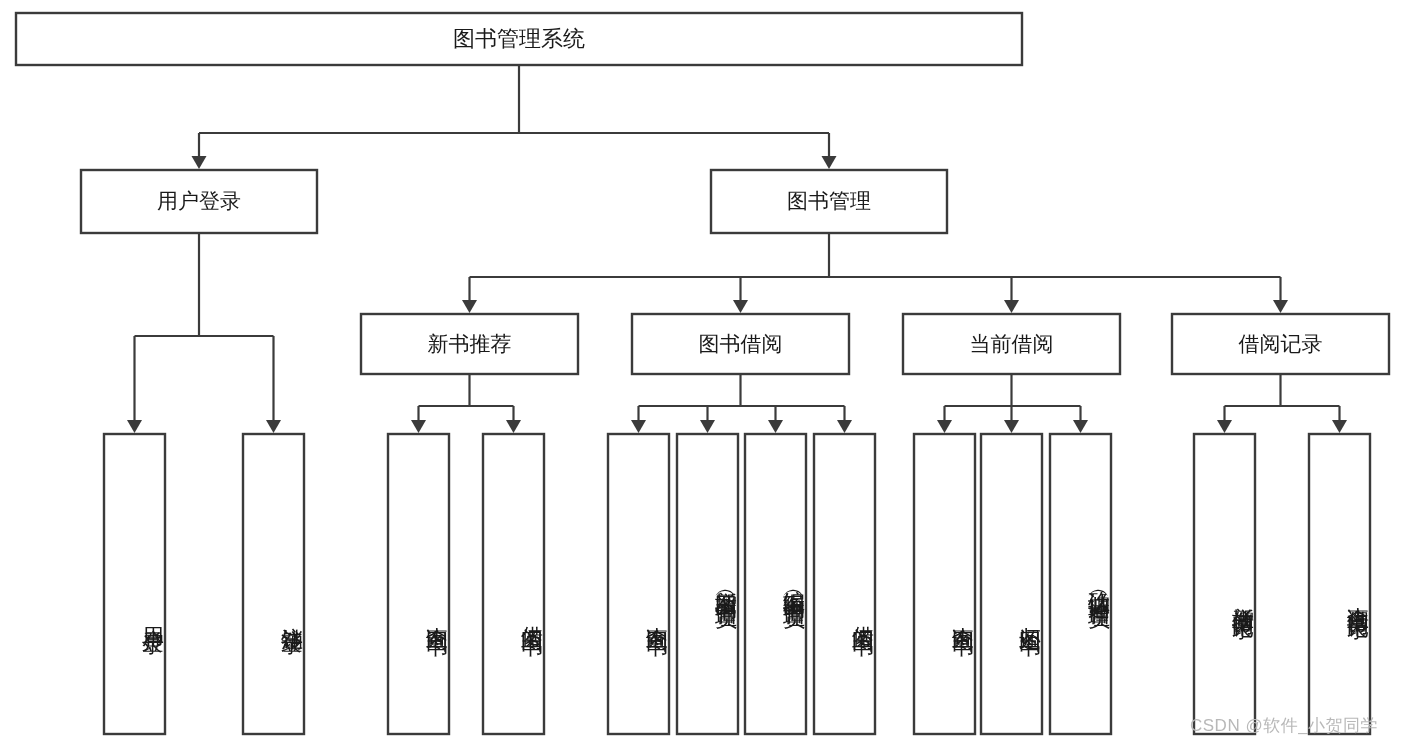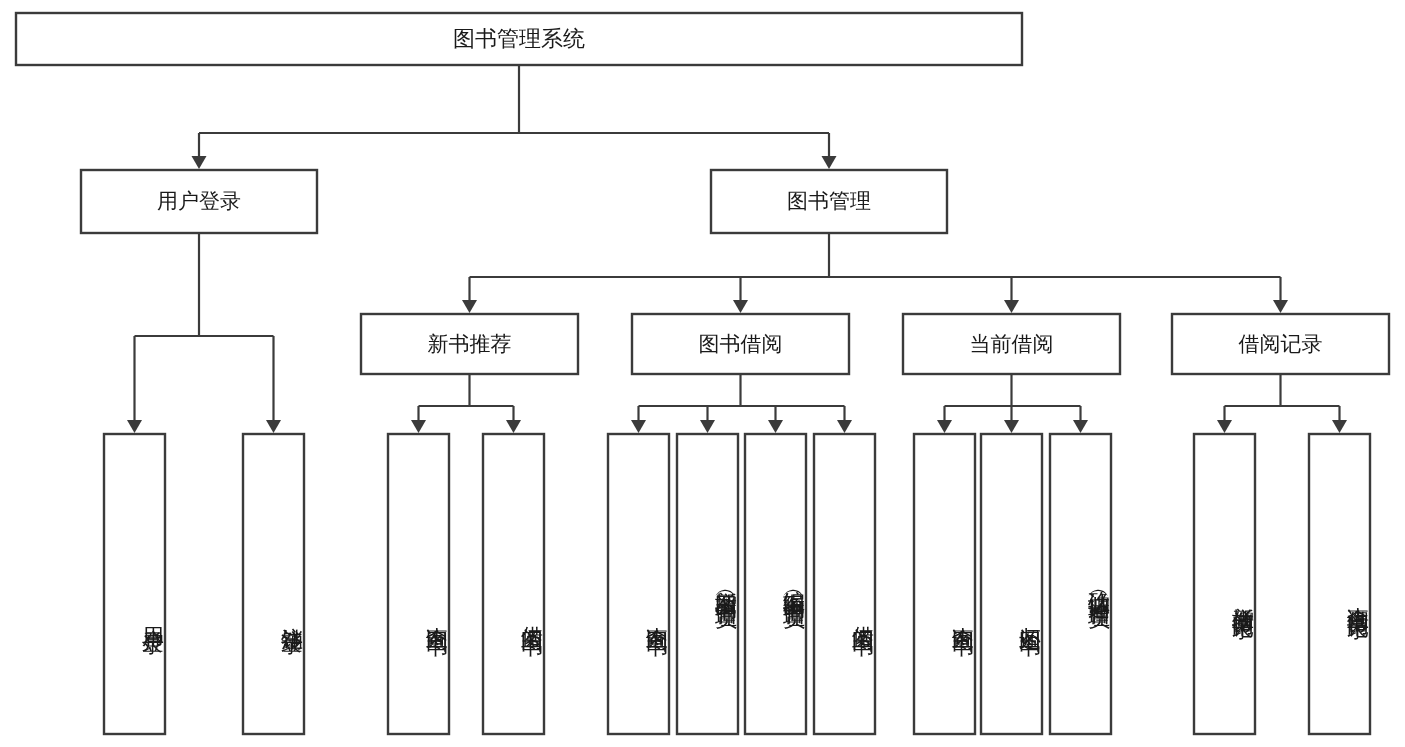--- a/index.html
+++ b/index.html
@@ -220,13 +220,14 @@
       <div class="leaf-label" style="left: 1050px; top: 440px; width: 61px; height: 288px; align-items: flex-start;">
         <span style="margin-top: 0px;">确认归还（管理员）</span>
       </div>
       <div class="leaf-label" style="left: 1194px; top: 440px; width: 61px; height: 288px; align-items: flex-start;">
         <span style="margin-top: 24px;">新增借阅记录</span>
       </div>
       <div class="leaf-label" style="left: 1309px; top: 440px; width: 61px; height: 288px; align-items: flex-start;">
         <span style="margin-top: 24px;">查询借阅记录</span>
       </div>
     </div>
+  <div class="watermark">CSDN @软件_小贺同学</div>
 </div>
 
 </body></html>

